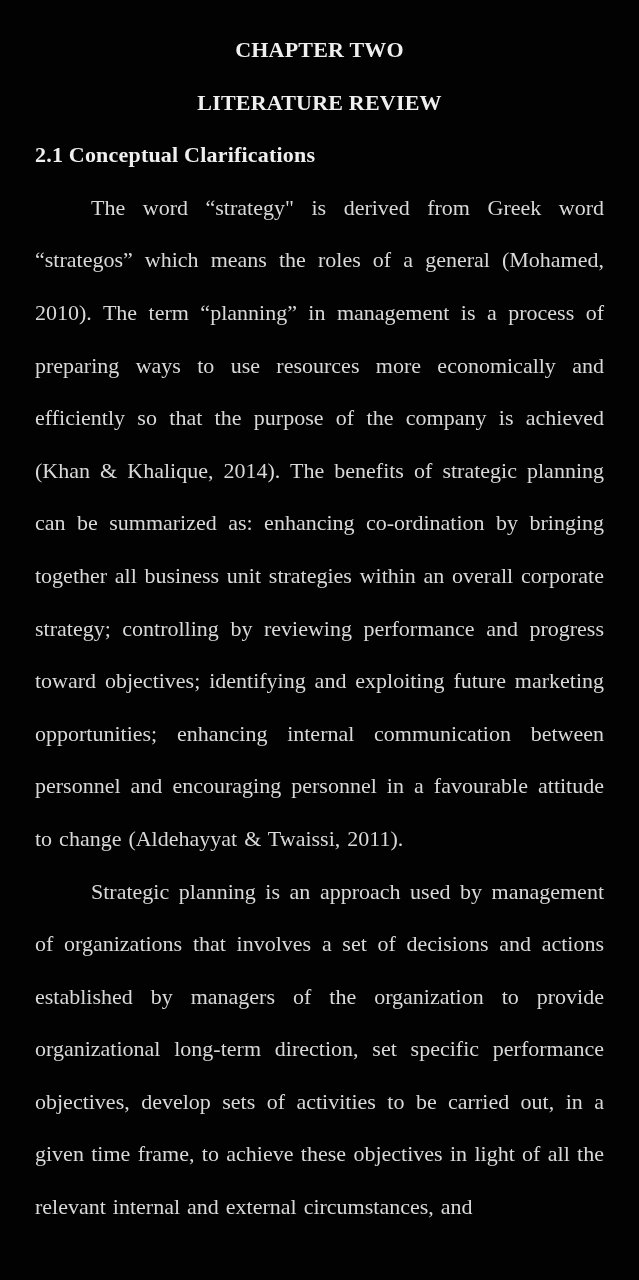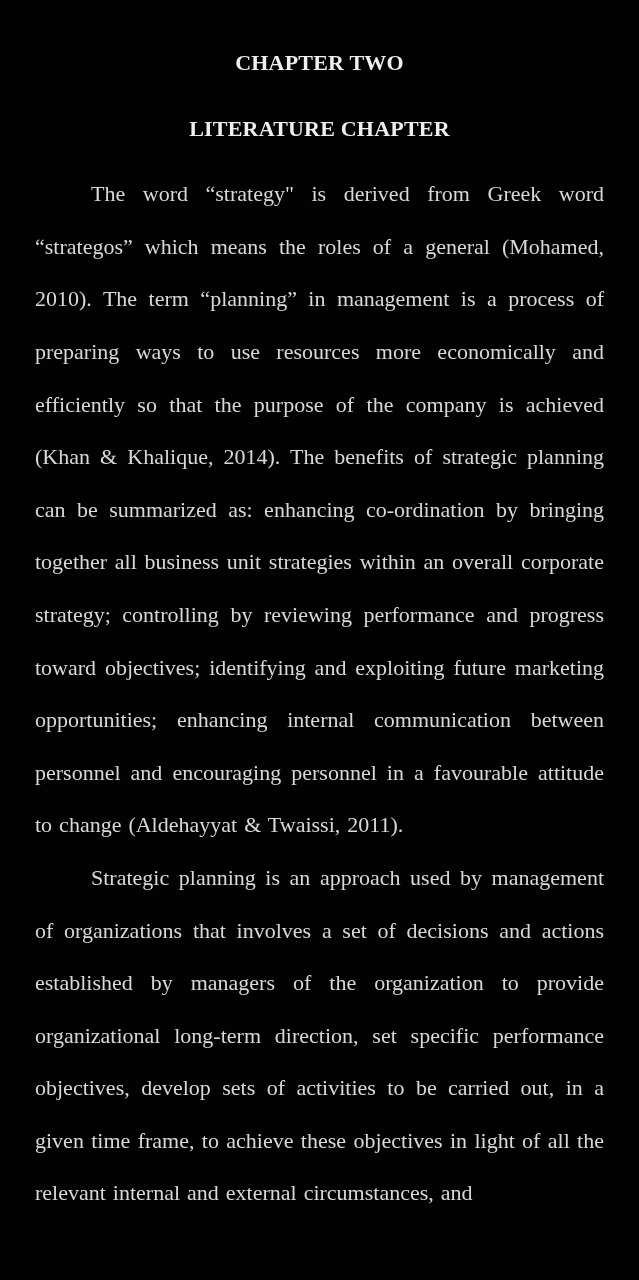--- a/index.html
+++ b/index.html
@@ -20,35 +20,36 @@
     background: var(--page-bg, #020202);
     color: var(--body-color, #d9d9d9);
     font-family: "Liberation Serif", "DejaVu Serif", serif;
     font-size: 22px;
     line-height: 52.6px;
     overflow: hidden;
   }
   .heading {
     font-weight: bold;
     color: var(--heading-color, #efefef);
-    margin: 13px;
+    margin: 0;
     text-align: left;
     letter-spacing: 0.2px;
   }
   .heading.center {
     text-align: center;
   }
   .body-para {
     margin: 0;
     text-align: justify;
     text-indent: 56px;
     word-spacing: 1.5px;
   }
 </style>
 </head>
 <body>
 
 <div class="page" style="--page-bg: #020202; --body-color: #d9d9d9; --heading-color: #efefef;">
   <div class="heading center">CHAPTER TWO</div>
-  <div class="heading center">LITERATURE CHAPTER</div>
+  <div class="heading center">LITERATURE REVIEW</div>
+  <div class="heading">2.1 Conceptual Clarifications</div>
   <p class="body-para">The word “strategy" is derived from Greek word “strategos” which means the roles of a general (Mohamed, 2010). The term “planning” in management is a process of preparing ways to use resources more economically and efficiently so that the purpose of the company is achieved (Khan &amp; Khalique, 2014). The benefits of strategic planning can be summarized as: enhancing co-ordination by bringing together all business unit strategies within an overall corporate strategy; controlling by reviewing performance and progress toward objectives; identifying and exploiting future marketing opportunities; enhancing internal communication between personnel and encouraging personnel in a favourable attitude to change (Aldehayyat &amp; Twaissi, 2011).</p>
   <p class="body-para">Strategic planning is an approach used by management of organizations that involves a set of decisions and actions established by managers of the organization to provide organizational long-term direction, set specific performance objectives, develop sets of activities to be carried out, in a given time frame, to achieve these objectives in light of all the relevant internal and external circumstances, and</p>
 </div>
 
 </body></html>

